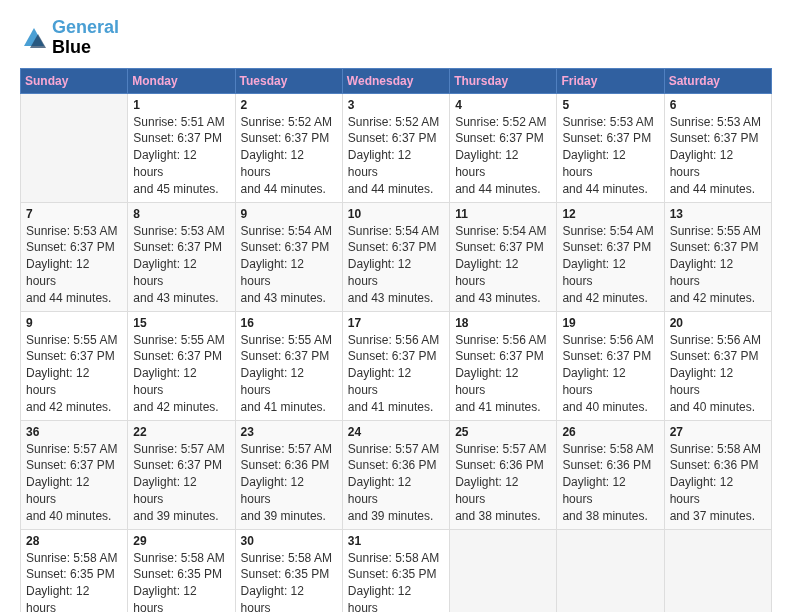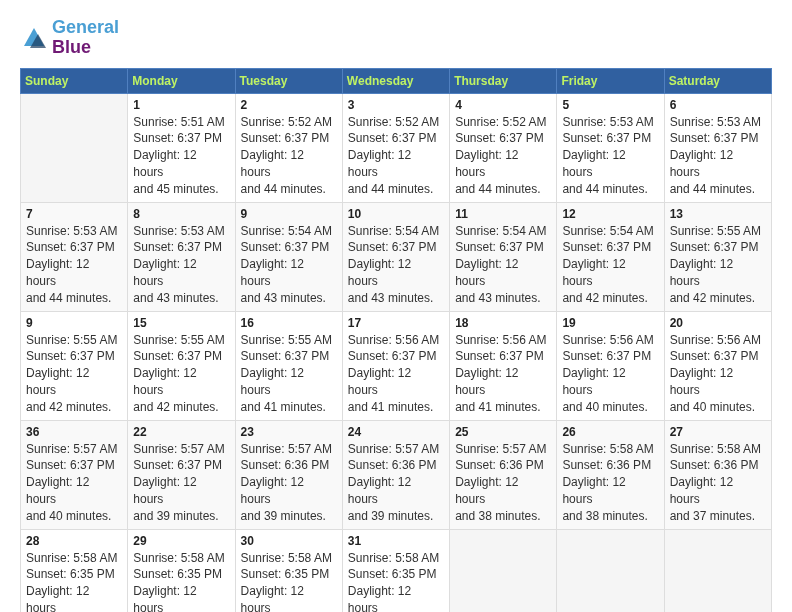--- a/index.html
+++ b/index.html
@@ -57,21 +57,21 @@
     }
     .calendar {
       flex: 1;
       border: 1px solid #ccc;
       border-collapse: collapse;
       width: 100%;
       table-layout: fixed;
     }
     .calendar thead tr th {
       background-color: #3060a0;
-      color: #bef264;
+      color: #f9a8d4;
       font-size: 12px;
       font-weight: bold;
       padding: 5px 4px;
       border: 1px solid #5080c0;
       text-align: left;
     }
     .calendar tbody tr td {
       border: 1px solid #ddd;
       vertical-align: top;
       padding: 4px 5px;
@@ -104,21 +104,21 @@
 
 <div class="page">
   <div class="header">
     <div class="logo">
       <svg class="logo-icon" viewBox="0 0 28 28">
         <polygon points="14,4 24,22 4,22" fill="#4a9fd4"></polygon>
         <polygon points="18,10 26,24 10,24" fill="#1a3a5c" opacity="0.7"></polygon>
       </svg>
       <div class="logo-text">
         <div><span>General</span></div>
-        <div><span style="color:#701a75">Blue</span></div>
+        <div><span style="color:#000000">Blue</span></div>
       </div>
     </div>
     <div class="title-block">
       <div class="main-title"></div>
       <div class="sub-title"></div>
     </div>
   </div>
 
   <table class="calendar">
     <thead>

